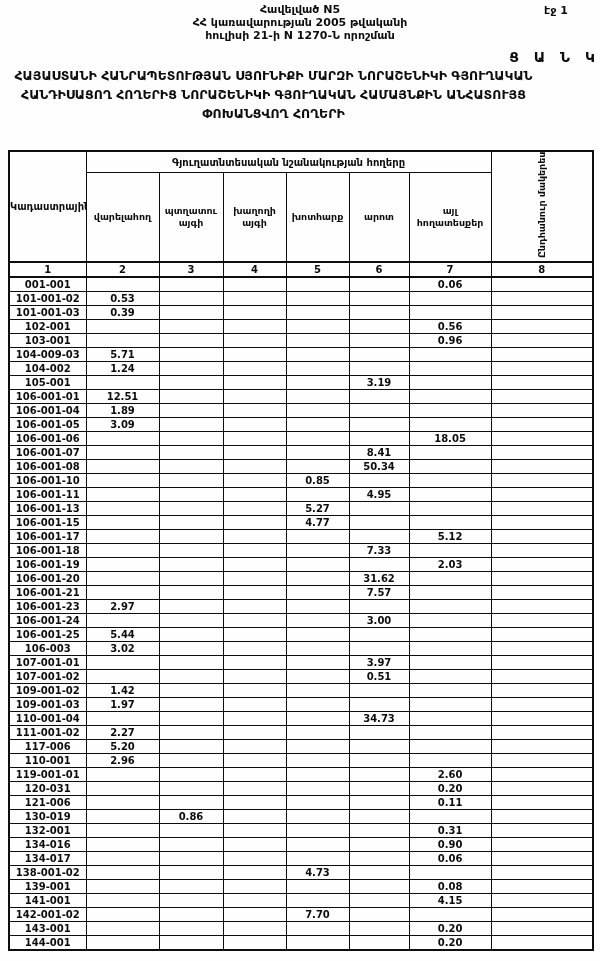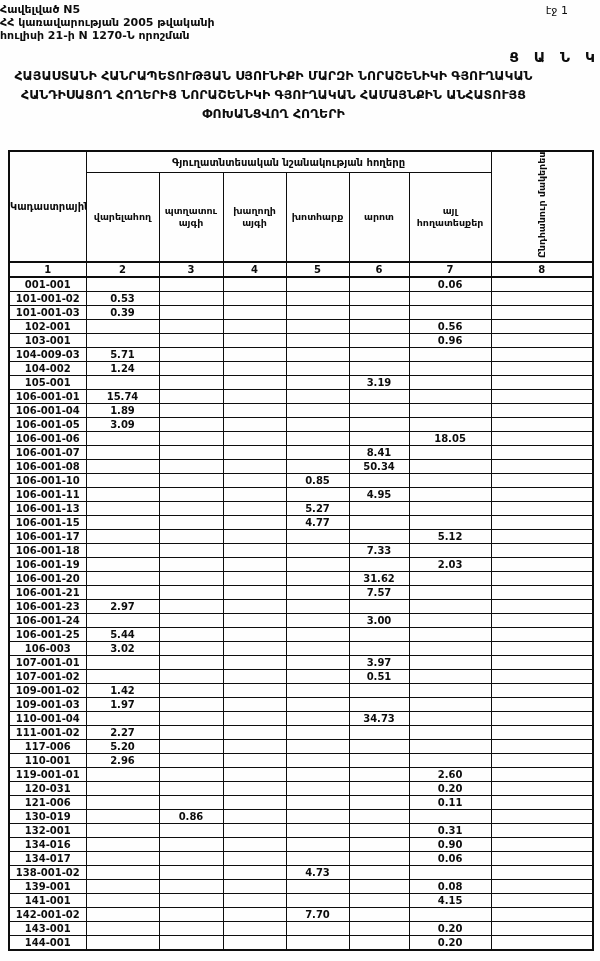--- a/index.html
+++ b/index.html
@@ -18,29 +18,29 @@
     width: 600px;
     height: 961px;
     background: #fefefe;
   }
   
   .page-num {
     position: absolute;
     top: 4px;
     right: 32px;
     font-size: 11px;
-    font-weight: 400;
+    font-weight: 700;
     text-align: center;
   }
   .appendix {
     position: absolute;
     top: 3px;
     left: 0;
     width: 600px;
-    text-align: left;
+    text-align: center;
     font-size: 11px;
     font-weight: 700;
     line-height: 13px;
   }
   
   .cank {
     position: absolute;
     top: 49px;
     left: 0;
     width: 600px;
@@ -258,21 +258,21 @@
           <td class="val"></td>
           <td class="val"></td>
           <td class="val"></td>
           <td class="val"></td>
           <td class="val">3.19</td>
           <td class="val"></td>
           <td class="val"></td>
         </tr>
         <tr>
           <td class="code">106-001-01</td>
-          <td class="val">15.74</td>
+          <td class="val">12.51</td>
           <td class="val"></td>
           <td class="val"></td>
           <td class="val"></td>
           <td class="val"></td>
           <td class="val"></td>
           <td class="val"></td>
         </tr>
         <tr>
           <td class="code">106-001-04</td>
           <td class="val">1.89</td>

